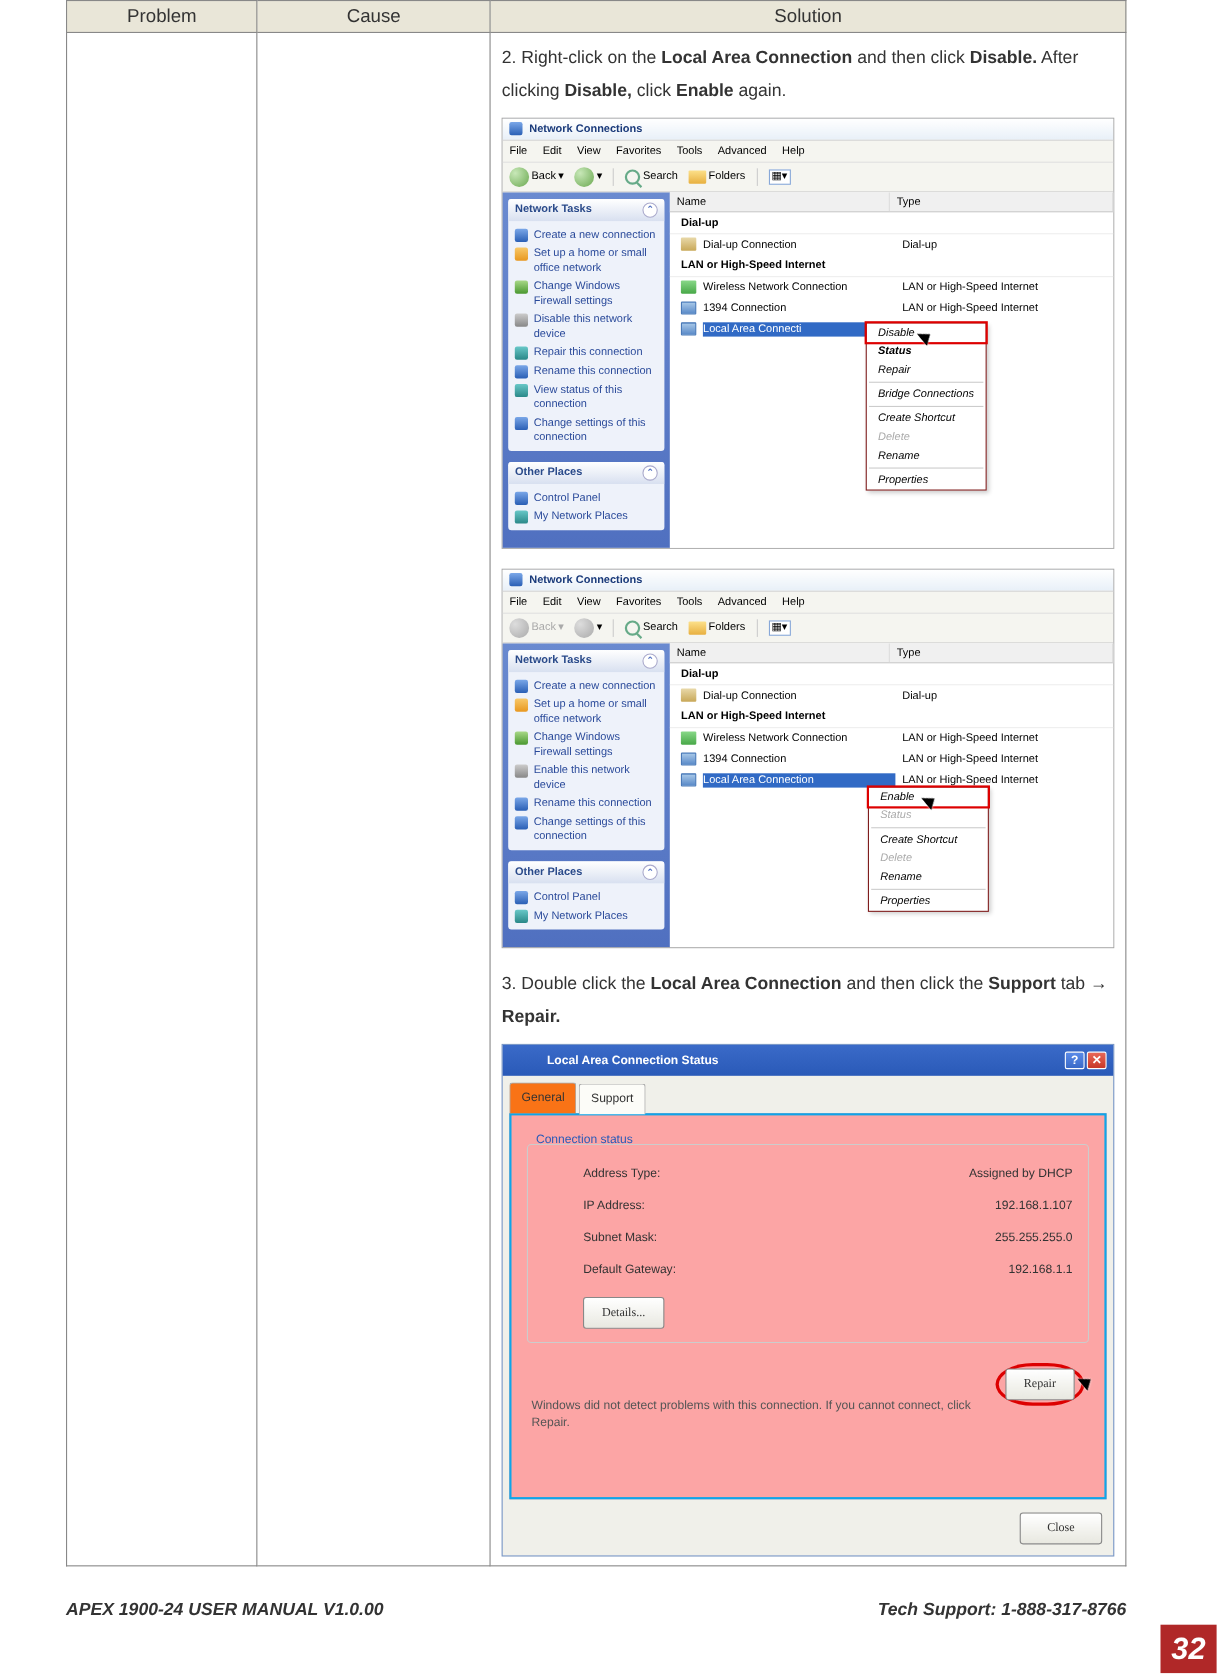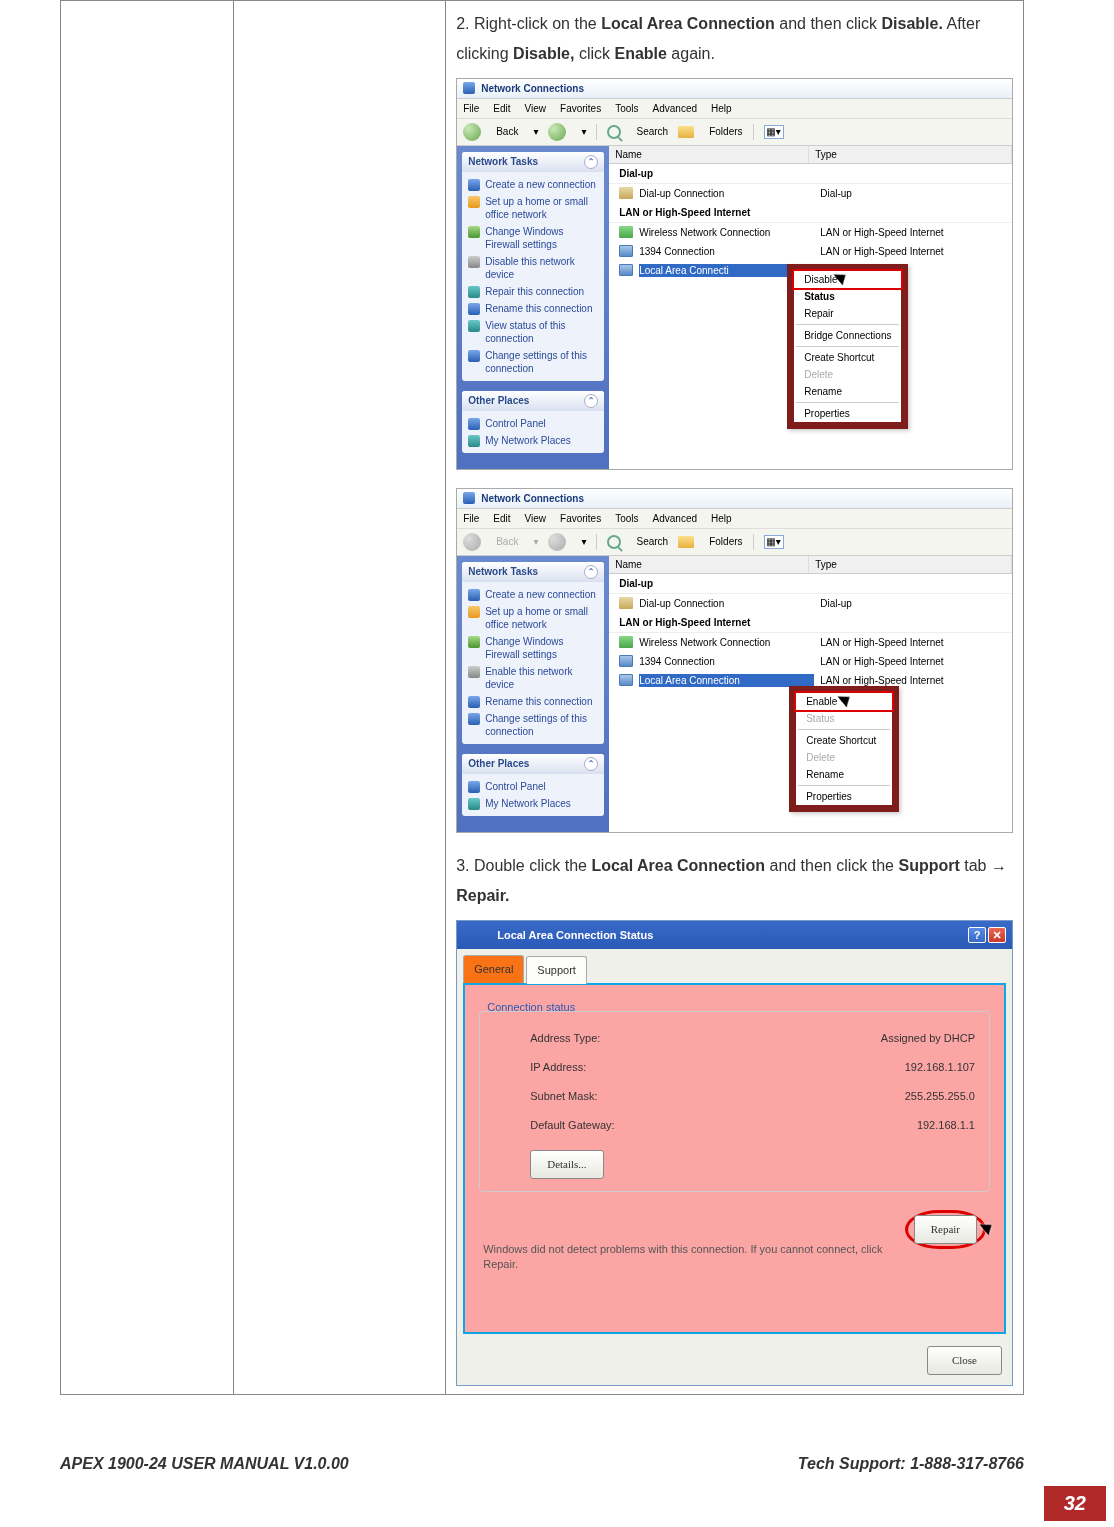--- a/index.html
+++ b/index.html
@@ -75,21 +75,21 @@
       display: flex;
       align-items: center;
       gap: 10px;
       padding: 4px 6px;
       background: #f5f5f0;
       border-bottom: 1px solid #ccc;
     }
     .tb-btn {
       display: flex;
       align-items: center;
-      gap: 15px;
+      gap: 2px;
     }
     .tb-circle {
       width: 18px; height: 18px;
       border-radius: 50%;
       background: radial-gradient(circle at 30% 30%, #c8e8b8, #6aa850);
       display: inline-block;
     }
     .tb-circle.gray { background: radial-gradient(circle at 30% 30%, #ddd, #aaa); }
     .tb-sep { width: 1px; height: 16px; background: #ccc; }
     .tb-search-icon {
@@ -201,25 +201,26 @@
     .conn-row .ci {
       width: 14px; height: 12px;
       border-radius: 1px;
     }
     .conn-row .cn { width: 175px; }
     .conn-row .ct { flex: 1; }
     .sel { background: #316ac5; color: #fff; }
     .ctx-menu {
       position: absolute;
       background: #fff;
-      border: 7px solid #7f1d1d;
+      border: 1px solid #7f1d1d;
       box-shadow: 2px 2px 4px rgba(0,0,0,.2);
       font-size: 10px;
       min-width: 110px;
       z-index: 5;
+      font-style: italic;
     }
     .ctx-item {
       padding: 2px 10px;
     }
     .ctx-item.bold { font-weight: 700; }
     .ctx-item.disabled { color: #aaa; }
     .ctx-sep { height: 1px; background: #ccc; margin: 2px 2px; }
     .ctx-hi {
       border: 2px solid #d00;
       margin: -2px -2px;
@@ -347,40 +348,45 @@
       font-size: 16px;
     }
     .page-number {
       position: absolute;
       bottom: 6px;
       right: 8px;
       background: #b02828;
       color: #fff;
       font-weight: 700;
       font-style: italic;
-      font-size: 20px;
-      padding: 6px 20px;
+      font-size: 28px;
+      padding: 6px 10px;
       min-width: 32px;
       text-align: center;
     }
     .conn-row .ci.ico-net { background: linear-gradient(#a8c8e8, #5a8ac8); border: 1px solid #4a7ab8; }
     .conn-row .ci.ico-dial { background: linear-gradient(#e8d8a8, #c8a858); }
     .conn-row .ci.ico-wifi { background: linear-gradient(#88d888, #48a848); }
   </style>
 </head>
 <body>
 
 <div class="page-content">
 <table class="main-table">
   <colgroup>
     <col class="col-problem">
         <col class="col-cause">
         <col class="col-solution">
   </colgroup>
   <tbody>
+        <tr>
+    <th>Problem</th>
+    <th>Cause</th>
+    <th>Solution</th>
+  </tr>
   <tr>
     <td></td>
     <td></td>
     <td>
 
       <div class="instruction">
         <span>2. Right-click on the </span><b>Local Area Connection</b><span> and then click </span><b>Disable.</b><span> After clicking </span><b>Disable,</b><span> click </span><b>Enable</b><span> again.</span>
       </div>
 
       <div class="shot-box">

